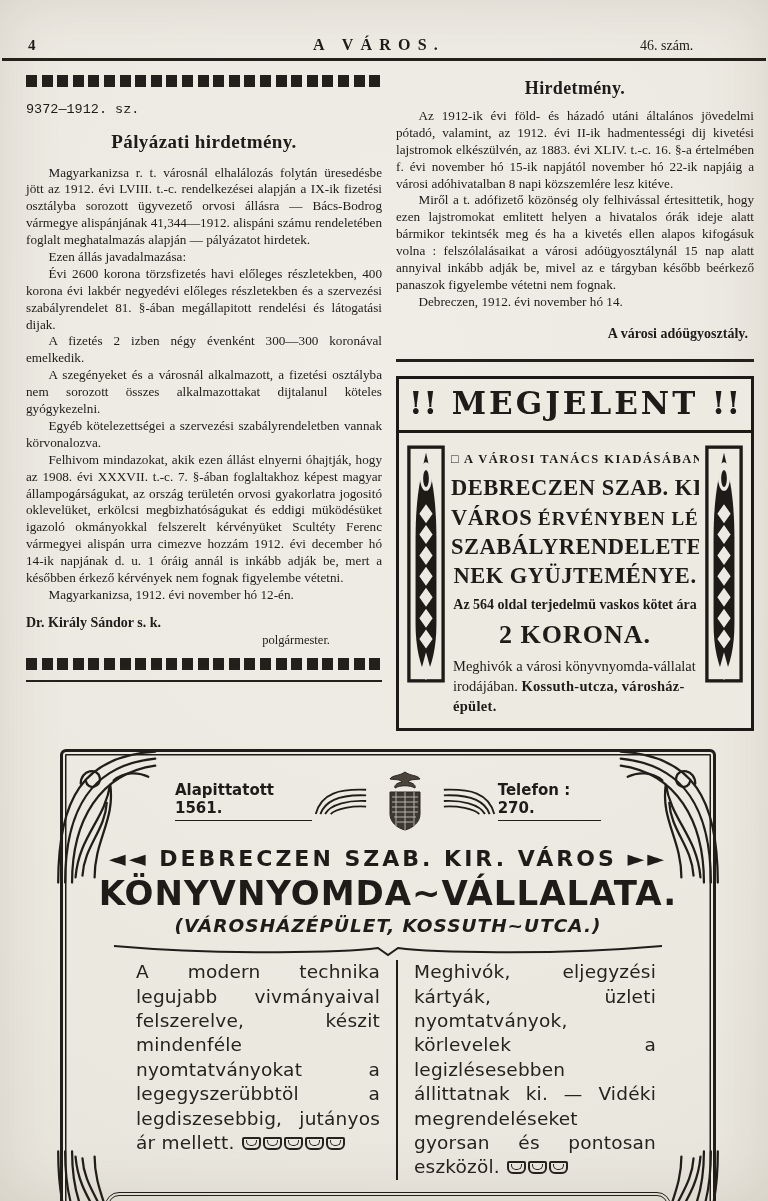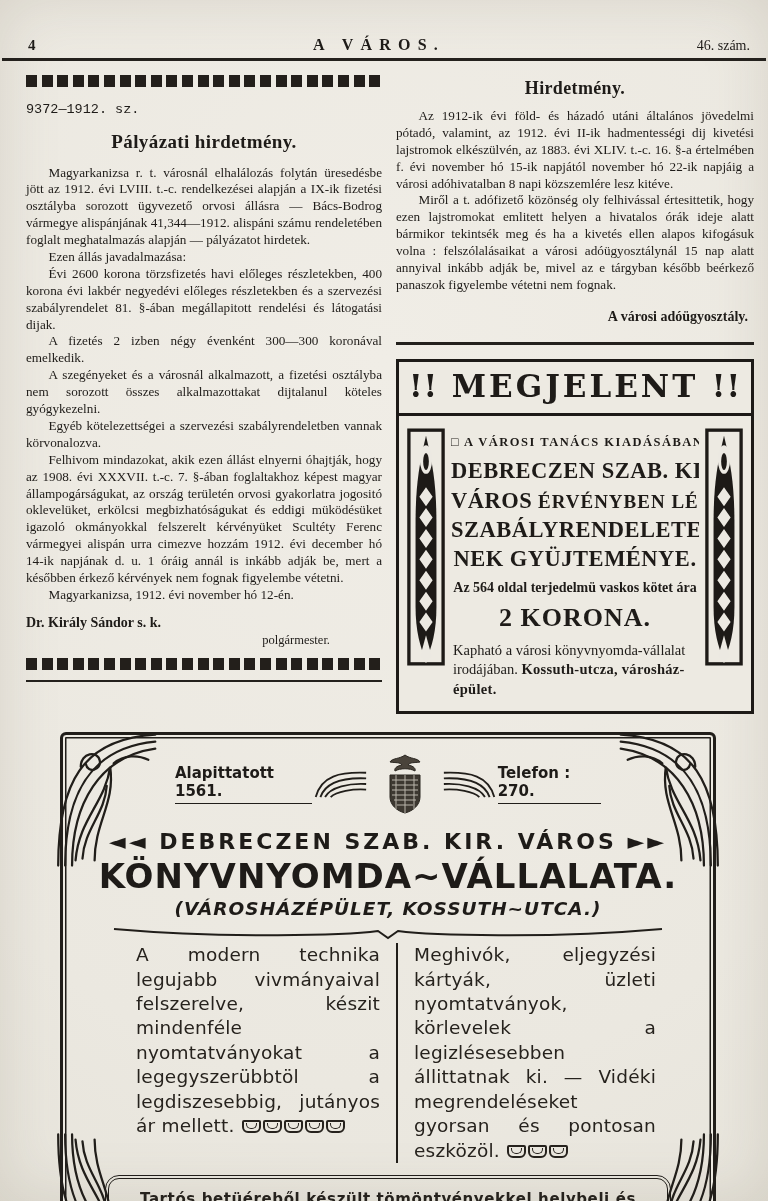--- a/index.html
+++ b/index.html
@@ -10,21 +10,21 @@
       radial-gradient(140% 110% at 50% 30%, #f0ede6 0%, #ebe8e0 55%, #e2dfd5 100%);
     color:#1e1b18; overflow:hidden;
     font-family:"Liberation Serif", serif;
     box-shadow: inset 0 0 60px rgba(120,110,90,.18);
   }
   
   .masthead { display:flex; align-items:flex-end; padding:36px 16px 4px 26px;
     border-bottom:3px solid #24211d; margin:0 2px; }
   .pageno { font-weight:bold; font-size:15px; width:90px; }
   .paper-title { flex:1; text-align:center; font-weight:bold; font-size:16px; letter-spacing:.45em; }
-  .issue { width:110px; text-align:right; font-size:14px; }
+  .issue { width:110px; text-align:left; font-size:14px; }
   
   .columns { display:flex; gap:14px; padding:14px 14px 0 26px; align-items:flex-start; }
   .col { font-size:13.2px; line-height:1.28; text-align:justify; }
   .col.left  { width:356px; }
   .col.right { width:358px; }
   .squares { height:12px; background:repeating-linear-gradient(90deg,#231f1b 0 11px,transparent 11px 15.6px); }
   .col-masthead { text-align:center; font-weight:bold; font-size:14.5px; padding:7px 0 5px;
     border-bottom:2px solid #24211d; }
   .refno { text-align:left; font-size:13.5px; margin:14px 0 2px;font-family:Liberation Mono, monospace; }
   .notice-title { text-align:center; font-weight:bold; font-size:19px; margin:12px 0 10px; letter-spacing:.02em; }
@@ -172,20 +172,21 @@
       <div class="signature">Dr. Király Sándor s. k.</div>
       <div class="sig-role">polgármester.</div>
       <div class="squares"></div>
       <div class="col-rule"></div>
     </section>
 
     <section class="col right">
       <h2 class="notice-title sm">Hirdetmény.</h2>
       <p>Az 1912-ik évi föld- és házadó utáni általános jövedelmi pótadó, valamint, az 1912. évi II-ik hadmentességi dij kivetési lajstromok elkészülvén, az 1883. évi XLIV. t.-c. 16. §-a értelmében f. évi november hó 15-ik napjától november hó 22-ik napjáig a városi adóhivatalban 8 napi közszemlére lesz kitéve.</p>
       <p>Miről a t. adófizető közönség oly felhivással értesittetik, hogy ezen lajstromokat emlitett helyen a hivatalos órák ideje alatt bármikor tekintsék meg és ha a kivetés ellen alapos kifogásuk volna : felszólalásaikat a városi adóügyosztálynál 15 nap alatt annyival inkább adják be, mivel az e tárgyban később beérkező panaszok figyelembe vétetni nem fognak.</p>
+      <p>Debreczen, 1912. évi november hó 14.</p>
       <div class="dept-signature">A városi adóügyosztály.</div>
       <div class="col-rule thick"></div>
 
       <div class="mj-box">
         <div class="mj-banner">
           <span class="bang">!!</span>
           <span class="word">MEGJELENT</span>
           <span class="bang">!!</span>
         </div>
         <div class="mj-body">
@@ -193,21 +194,21 @@
               <use href="#mj-orn-sym"></use>
             </svg>
           <div class="mj-content">
             <div class="mj-kicker">□  A VÁROSI TANÁCS KIADÁSÁBAN  □</div>
             <div class="mj-line">DEBRECZEN SZAB. KIR.</div>
             <div class="mj-line"><span>VÁROS</span><span class="lt"> ÉRVÉNYBEN LÉVŐ</span></div>
             <div class="mj-line">SZABÁLYRENDELETEI-</div>
             <div class="mj-line">NEK GYÜJTEMÉNYE.</div>
             <div class="mj-intro">Az 564 oldal terjedelmü vaskos kötet ára</div>
             <div class="mj-price">2 KORONA.</div>
-            <div class="mj-avail"><span>Kapható a városi könyvnyomda-vállalat irodájában. </span><b>Kossuth-utcza, városház-épület.</b></div>
+            <div class="mj-avail"><span>Meghivók a városi könyvnyomda-vállalat irodájában. </span><b>Kossuth-utcza, városház-épület.</b></div>
           </div>
           <svg class="mj-orn" style="color:#1d1a17">
               <use href="#mj-orn-sym"></use>
             </svg>
         </div>
       </div>
     </section>
   </main>
 
   <section class="big-ad">

